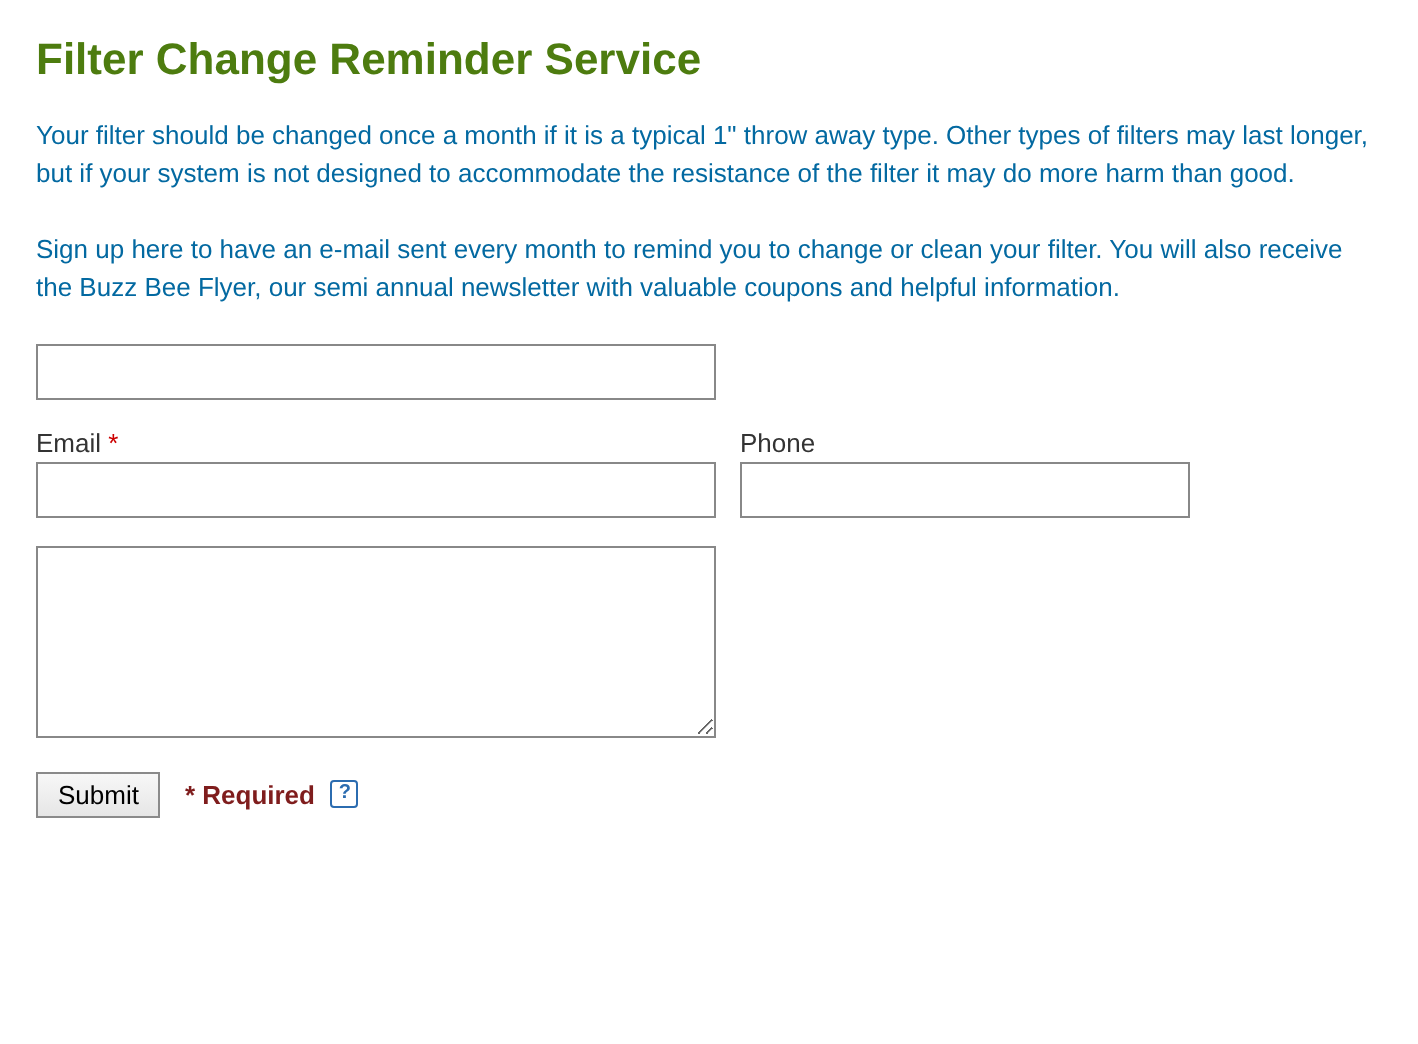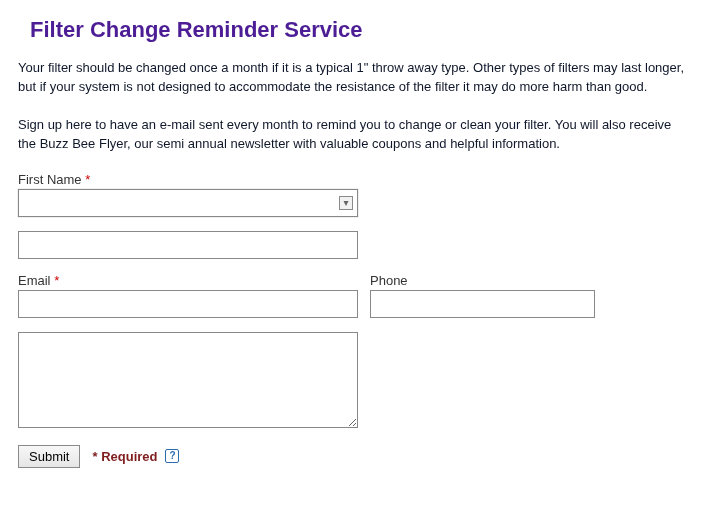--- a/index.html
+++ b/index.html
@@ -6,28 +6,28 @@
   html, body { margin: 0; padding: 0; }
   body {
     font-family: Arial, Helvetica, sans-serif;
     font-size: 13px;
     color: #333;
     width: 709px;
     padding: 16px 18px 18px 18px;
     background: #fff;
   }
   h1 {
-    color: #4c1d95;
+    color: #4d7c0f;
     font-size: 22px;
     font-weight: bold;
-    margin: 0 0 14px 12px;
+    margin: 0 0 14px 0;
     line-height: 1.25;
   }
   p.intro {
-    color: #0f172a;
+    color: #0369a1;
     font-size: 13px;
     line-height: 1.5;
     margin: 0 0 18px 0;
   }
   .form-area { margin-top: 4px; }
   .field { margin-bottom: 14px; }
   label.fld-label {
     display: block;
     margin-bottom: 2px;
     font-size: 13px;
@@ -104,30 +104,20 @@
 </head>
 <body>
 
 <h1>Filter Change Reminder Service</h1>
 
 <p class="intro">Your filter should be changed once a month if it is a typical 1" throw away type. Other types of filters may last longer, but if your system is not designed to accommodate the resistance of the filter it may do more harm than good.</p>
 <p class="intro">Sign up here to have an e-mail sent every month to remind you to change or clean your filter. You will also receive the Buzz Bee Flyer, our semi annual newsletter with valuable coupons and helpful information.</p>
 
 <div class="form-area">
 
-  <div class="field">
-    <label class="fld-label">
-      <span>First Name</span>
-      <span class="req-star">*</span>
-    </label>
-    <span class="input-wrap">
-      <input type="text" class="focus-outline" value="" style="">
-      <span class="input-end-icon">▾</span>
-    </span>
-  </div>
 
   <div class="field">
     <input type="text" value="" style="">
   </div>
 
   <div class="two-col">
     <div class="field email-col">
       <label class="fld-label">
         <span>Email</span>
         <span class="req-star">*</span>

